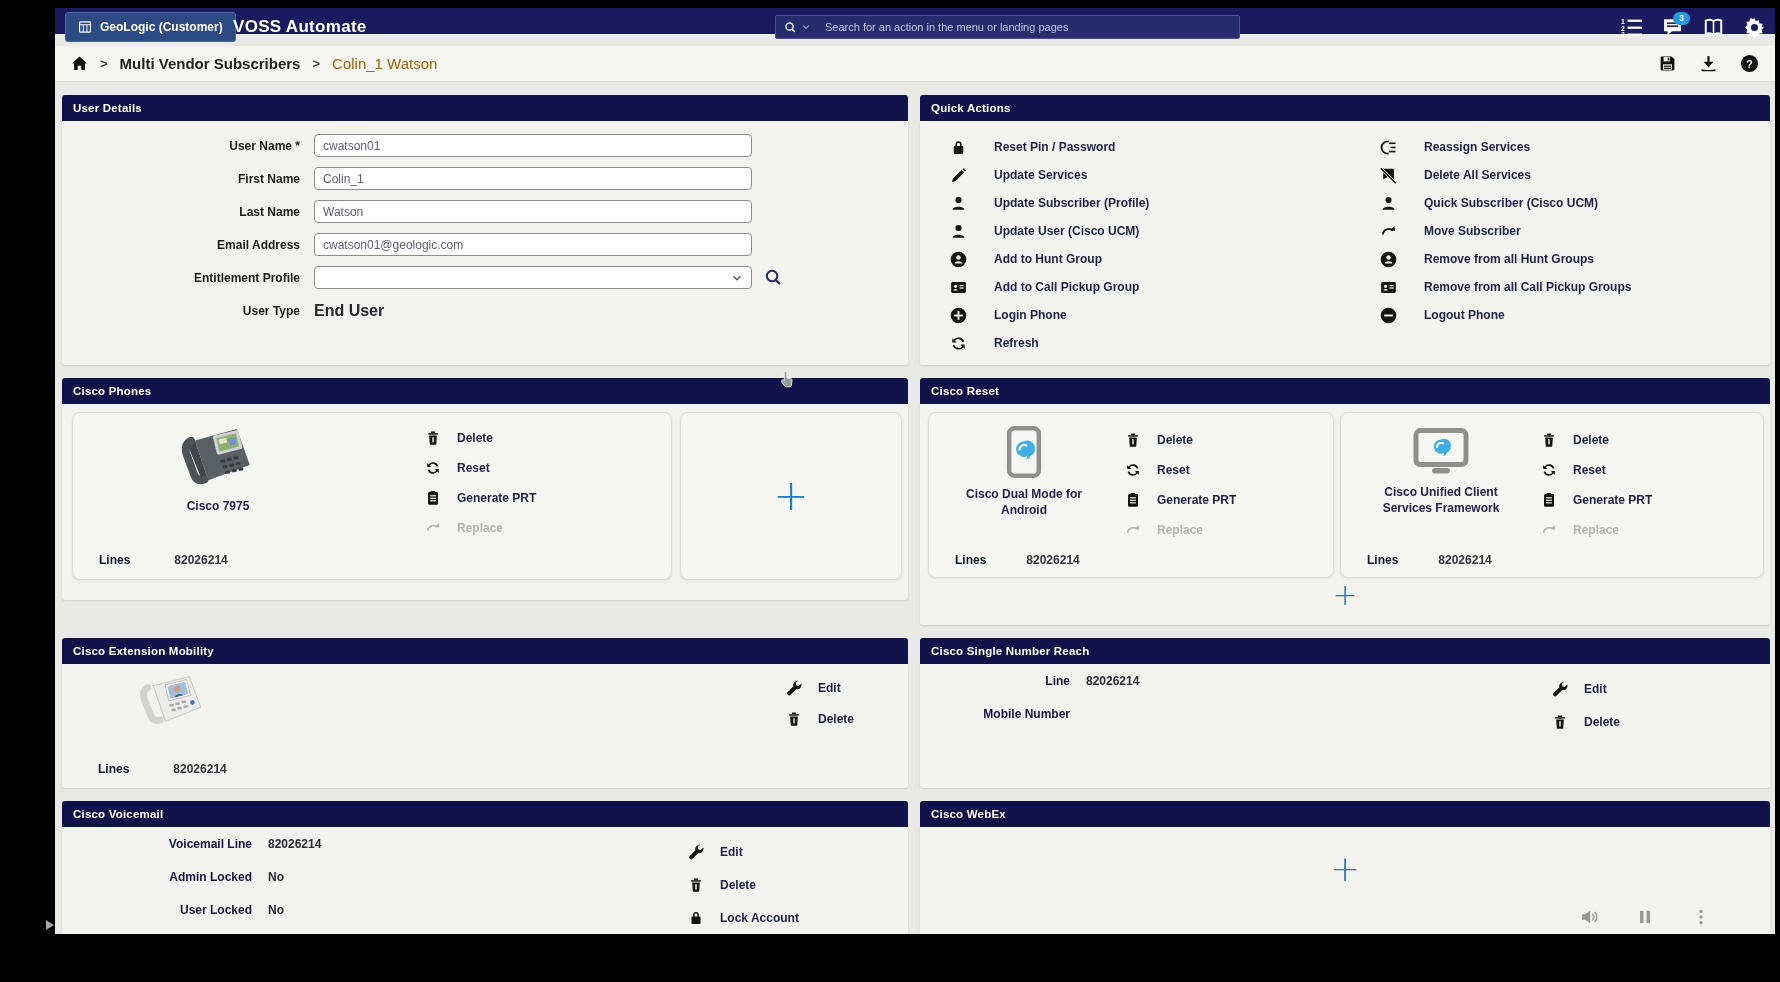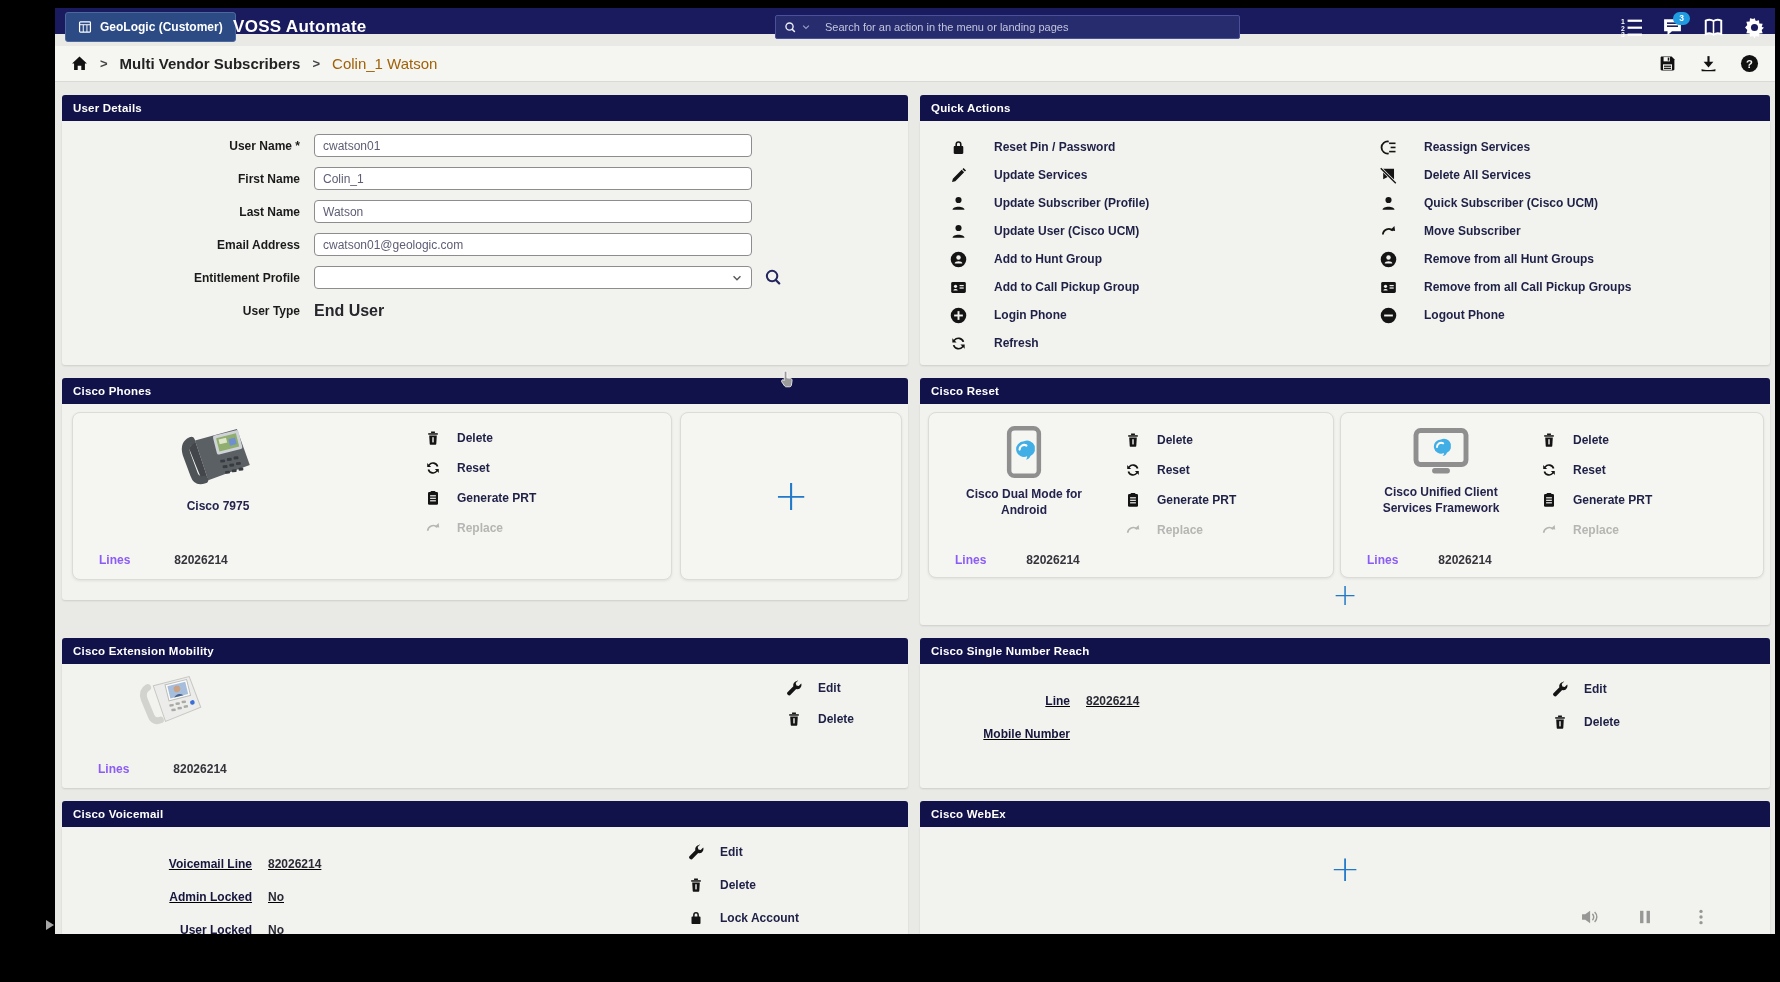--- a/index.html
+++ b/index.html
@@ -91,30 +91,30 @@
   .tall .arow{height:33px;}
   .med .arow{height:31px;}
 
   
   .card{position:absolute;background:#f5f5f1;border:1px solid #dbdbd7;border-radius:8px;
         box-shadow:0 1px 3px rgba(0,0,0,.08);}
   .device{position:absolute;text-align:center;}
   .device-name{font-size:12px;font-weight:600;color:#23234d;margin-top:4px;line-height:1.3;}
   .card-actions{position:absolute;}
   .lines{position:absolute;display:flex;gap:44px;font-size:12px;align-items:center;}
-  .lines b{color:#8b5cf6;}
+  .lines b{color:#0f172a;}
   .lines span{font-weight:600;color:#34343c;}
   .plus-btn{color:#2279c9;font-weight:300;cursor:pointer;line-height:1;
             font-family:"DejaVu Sans",sans-serif;}
   .plus-card{display:flex;align-items:center;justify-content:center;}
   .jabber-add{position:absolute;left:0;right:0;top:176px;text-align:center;}
   .wx-plus{text-align:center;padding-top:24px;}
 
   
-  .vrows{padding-top:20px;text-decoration:underline;}
+  .vrows{padding-top:0;}
   .vrow{display:flex;align-items:center;height:33px;}
   .vlabel{text-align:right;margin-right:16px;font-size:12px;font-weight:bold;color:#16163c;flex:none;}
   .vm .vlabel{width:190px;}
   .snr .vlabel{width:150px;}
   .vvalue{font-size:12px;font-weight:600;color:#2a2a35;}
 
   
   .cursor-hand{position:absolute;left:725px;top:362px;z-index:9;}
   .overlay{position:absolute;left:1525px;top:900px;display:flex;gap:38px;color:#3f3f3f;opacity:.5;}
   .overlay svg{width:18px;height:18px;fill:currentColor;cursor:pointer;}

